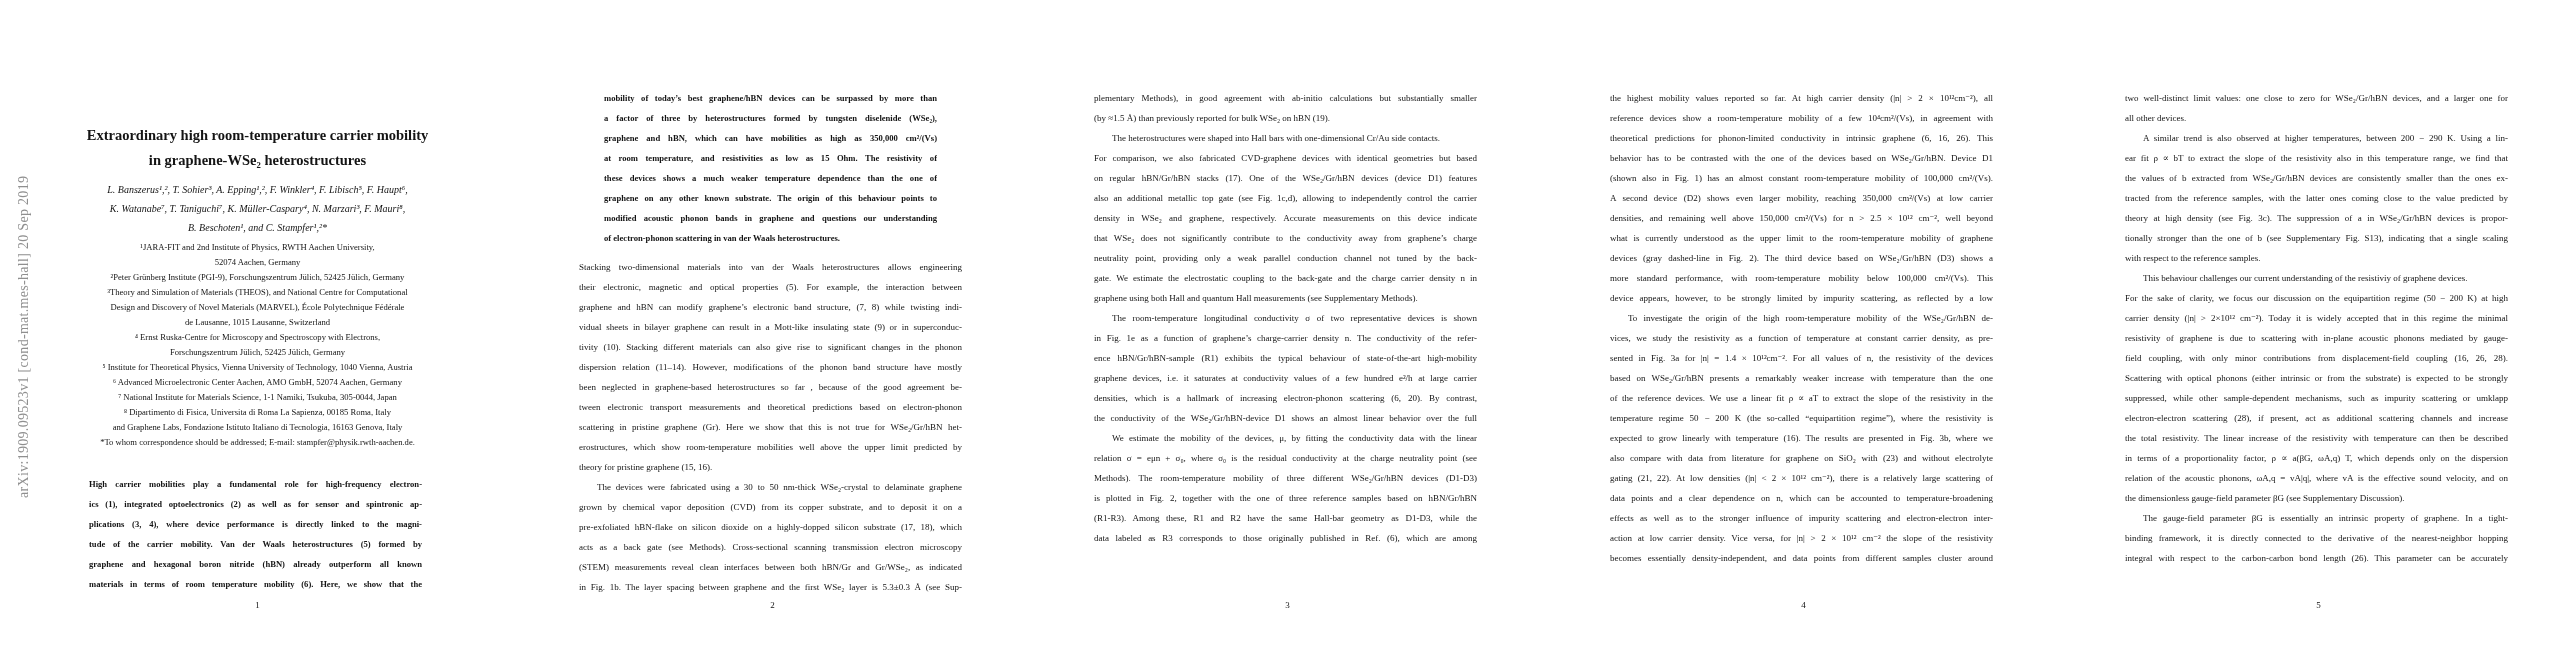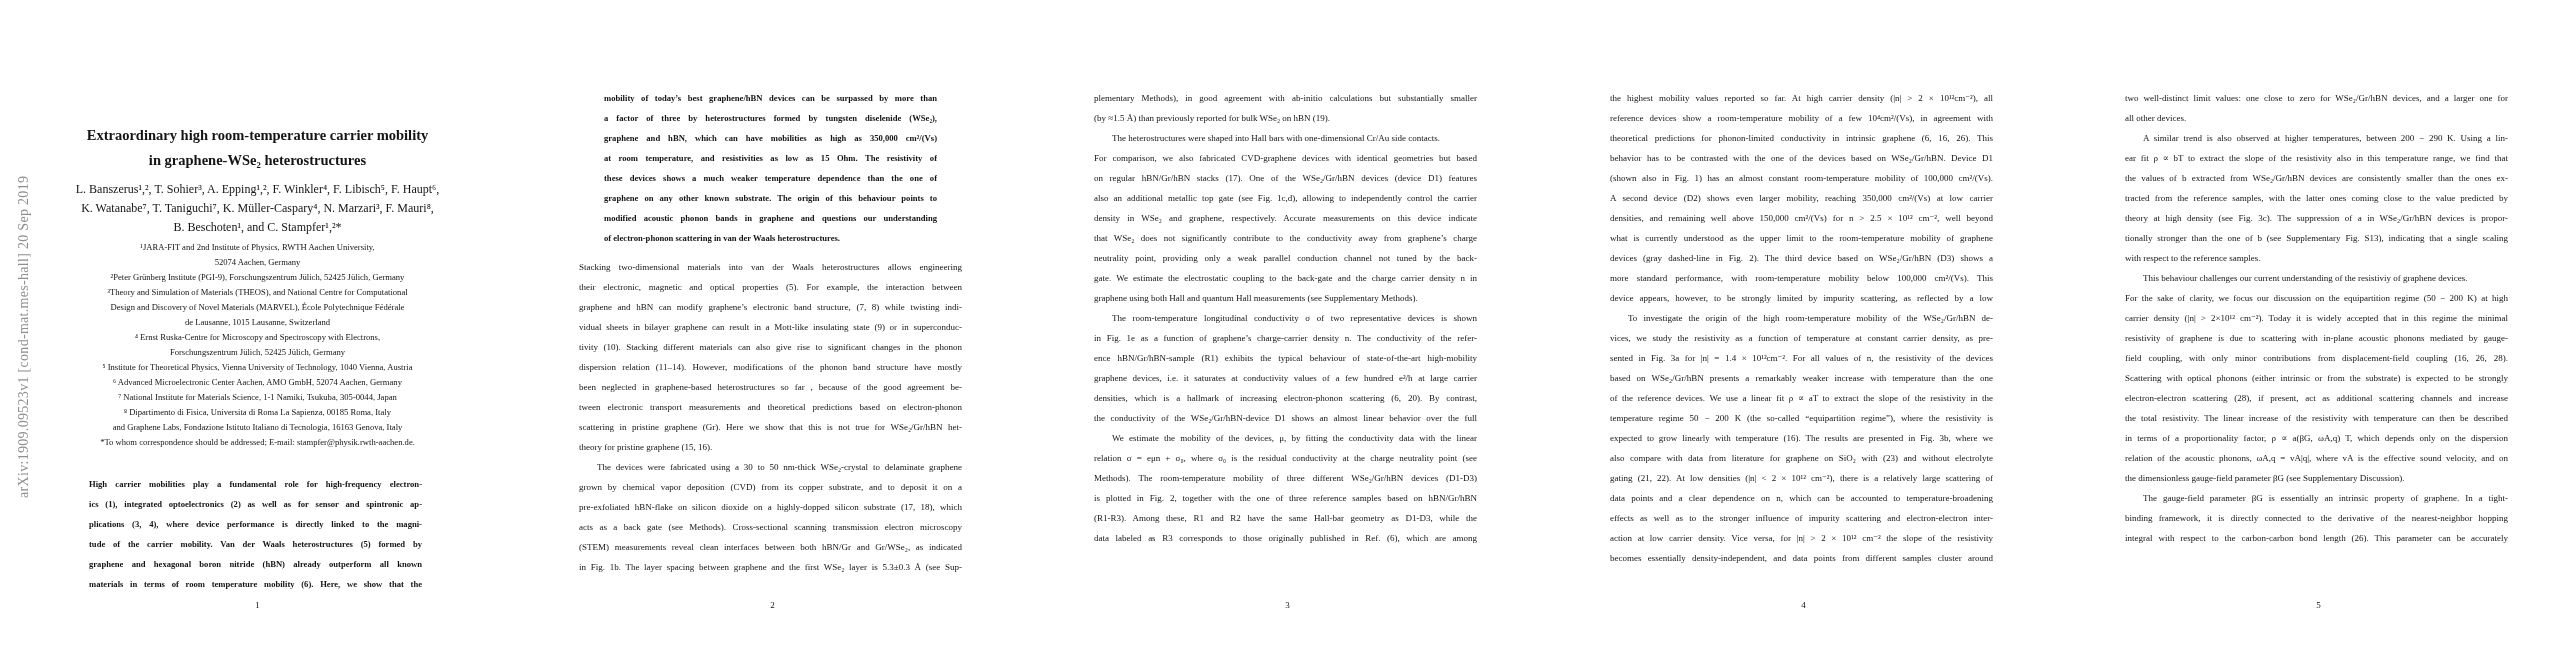--- a/index.html
+++ b/index.html
@@ -20,21 +20,21 @@
     transform:rotate(-90deg);
     font-size:14px;letter-spacing:0.3px;
     color:#8f8f8f;
     text-align:center;
     white-space:nowrap;
   }
   .block{position:absolute;}
   .title-block{left:0;top:123px;width:515px;}
   .title-block .line{font-size:14.5px;font-weight:bold;height:25px;line-height:25px;}
   .authors-block{left:0;top:180px;width:515px;}
-  .authors-block .line{font-size:12px;height:19px;line-height:19px;}
+  .authors-block .line{font-size:10px;height:19px;line-height:19px;font-style:italic;}
   .affil-block{left:0;top:240px;width:515px;}
   .affil-block .line{font-size:8.6px;height:15px;line-height:15px;}
   .center-block .line{text-align-last:center;white-space:nowrap;}
   .abstract-block{left:89px;width:333px;font-weight:bold;}
   .abstract-p1{top:474px;}
   .abstract-p2{top:88px;}
   .body-block{left:64px;width:383px;top:88px;}
   .body-p2{top:257px;}
   .line{
     font-size:9px;
@@ -105,20 +105,21 @@
   <div class="block body-block body-p2">
       <div class="line">Stacking two-dimensional materials into van der Waals heterostructures allows engineering</div>
       <div class="line">their electronic, magnetic and optical properties (5).  For example, the interaction between</div>
       <div class="line">graphene and hBN can modify graphene’s electronic band structure, (7, 8) while twisting indi-</div>
       <div class="line">vidual sheets in bilayer graphene can result in a Mott-like insulating state (9) or in superconduc-</div>
       <div class="line">tivity (10). Stacking different materials can also give rise to significant changes in the phonon</div>
       <div class="line">dispersion relation (11–14). However, modifications of the phonon band structure have mostly</div>
       <div class="line">been neglected in graphene-based heterostructures so far , because of the good agreement be-</div>
       <div class="line">tween electronic transport measurements and theoretical predictions based on electron-phonon</div>
       <div class="line">scattering in pristine graphene (Gr). Here we show that this is not true for WSe₂/Gr/hBN het-</div>
+      <div class="line">erostructures, which show room-temperature mobilities well above the upper limit predicted by</div>
       <div class="line final">theory for pristine graphene (15, 16).</div>
       <div class="line indent">The devices were fabricated using a 30 to 50 nm-thick WSe₂-crystal to delaminate graphene</div>
       <div class="line">grown by chemical vapor deposition (CVD) from its copper substrate, and to deposit it on a</div>
       <div class="line">pre-exfoliated hBN-flake on silicon dioxide on a highly-dopped silicon substrate (17, 18), which</div>
       <div class="line">acts as a back gate (see Methods).  Cross-sectional scanning transmission electron microscopy</div>
       <div class="line">(STEM) measurements reveal clean interfaces between both hBN/Gr and Gr/WSe₂, as indicated</div>
       <div class="line">in Fig. 1b. The layer spacing between graphene and the first WSe₂ layer is 5.3±0.3 Å  (see Sup-</div>
     </div>
   <div class="pagenum">2</div>
 </div>
@@ -192,20 +193,21 @@
       <div class="line">tracted from the reference samples, with the latter ones coming close to the value predicted by</div>
       <div class="line">theory at high density (see Fig. 3c).  The suppression of a in WSe₂/Gr/hBN devices is propor-</div>
       <div class="line">tionally stronger than the one of b (see Supplementary Fig. S13), indicating that a single scaling</div>
       <div class="line final">with respect to the reference samples.</div>
       <div class="line final indent">This behaviour challenges our current understanding of the resistiviy of graphene devices.</div>
       <div class="line">For the sake of clarity, we focus our discussion on the equipartition regime (50 − 200 K) at high</div>
       <div class="line">carrier density (|n| &gt; 2×10¹² cm⁻²). Today it is widely accepted that in this regime the minimal</div>
       <div class="line">resistivity of graphene is due to scattering with in-plane acoustic phonons mediated by gauge-</div>
       <div class="line">field coupling, with only minor contributions from displacement-field coupling (16, 26, 28).</div>
       <div class="line">Scattering with optical phonons (either intrinsic or from the substrate) is expected to be strongly</div>
+      <div class="line">suppressed, while other sample-dependent mechanisms, such as impurity scattering or umklapp</div>
       <div class="line">electron-electron scattering (28), if present, act as additional scattering channels and increase</div>
       <div class="line">the total resistivity. The linear increase of the resistivity with temperature can then be described</div>
       <div class="line">in terms of a proportionality factor, ρ ∝ a(βG, ωA,q) T, which depends only on the dispersion</div>
       <div class="line">relation of the acoustic phonons, ωA,q = vA|q|, where vA is the effective sound velocity, and on</div>
       <div class="line final">the dimensionless gauge-field parameter βG (see Supplementary Discussion).</div>
       <div class="line indent">The gauge-field parameter βG is essentially an intrinsic property of graphene.  In a tight-</div>
       <div class="line">binding framework, it is directly connected to the derivative of the nearest-neighbor hopping</div>
       <div class="line">integral with respect to the carbon-carbon bond length (26). This parameter can be accurately</div>
     </div>
   <div class="pagenum">5</div>

